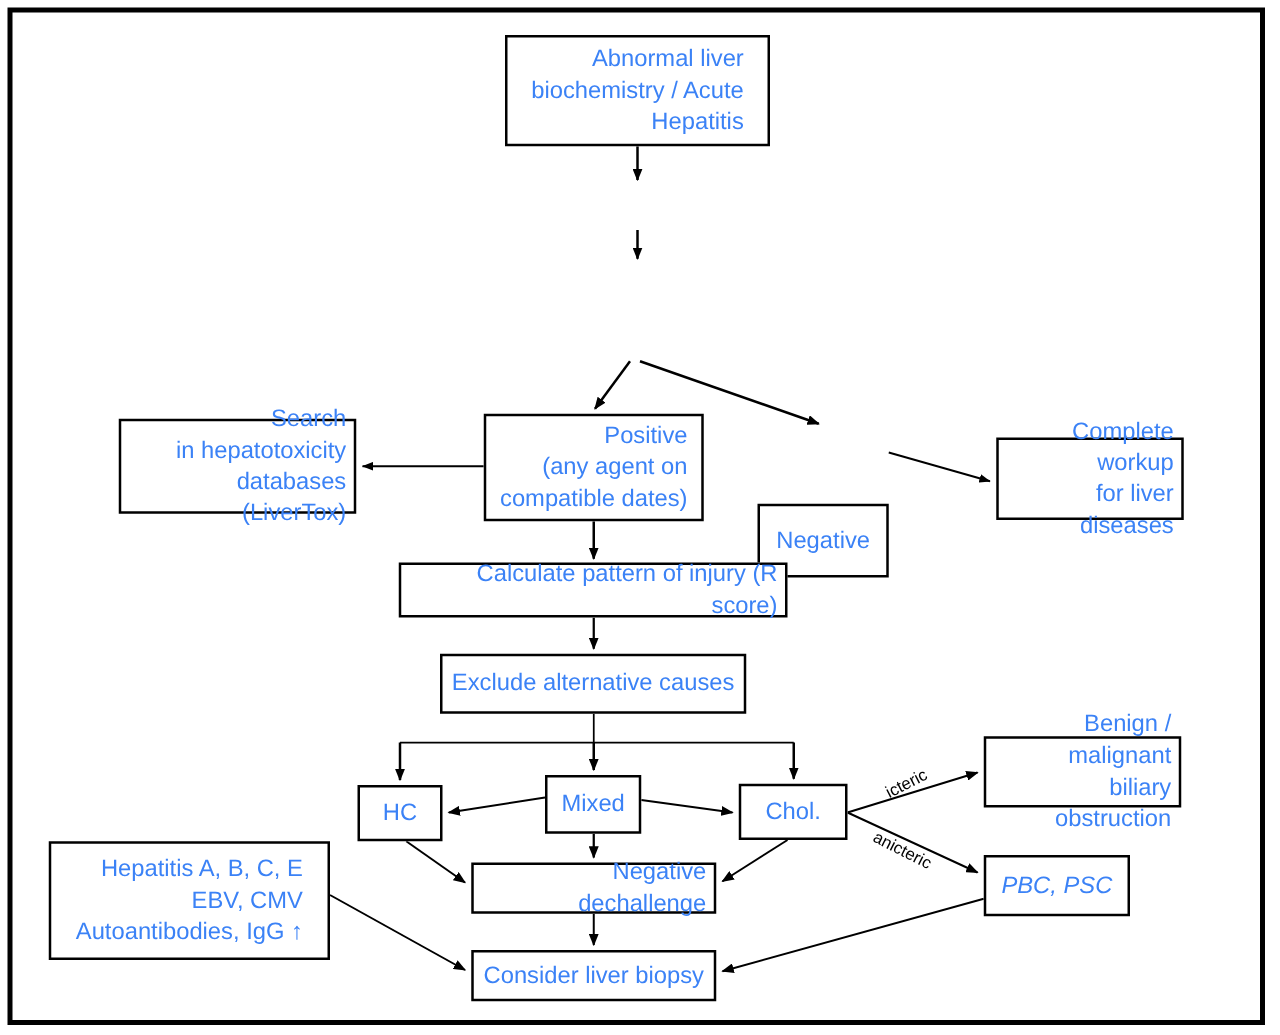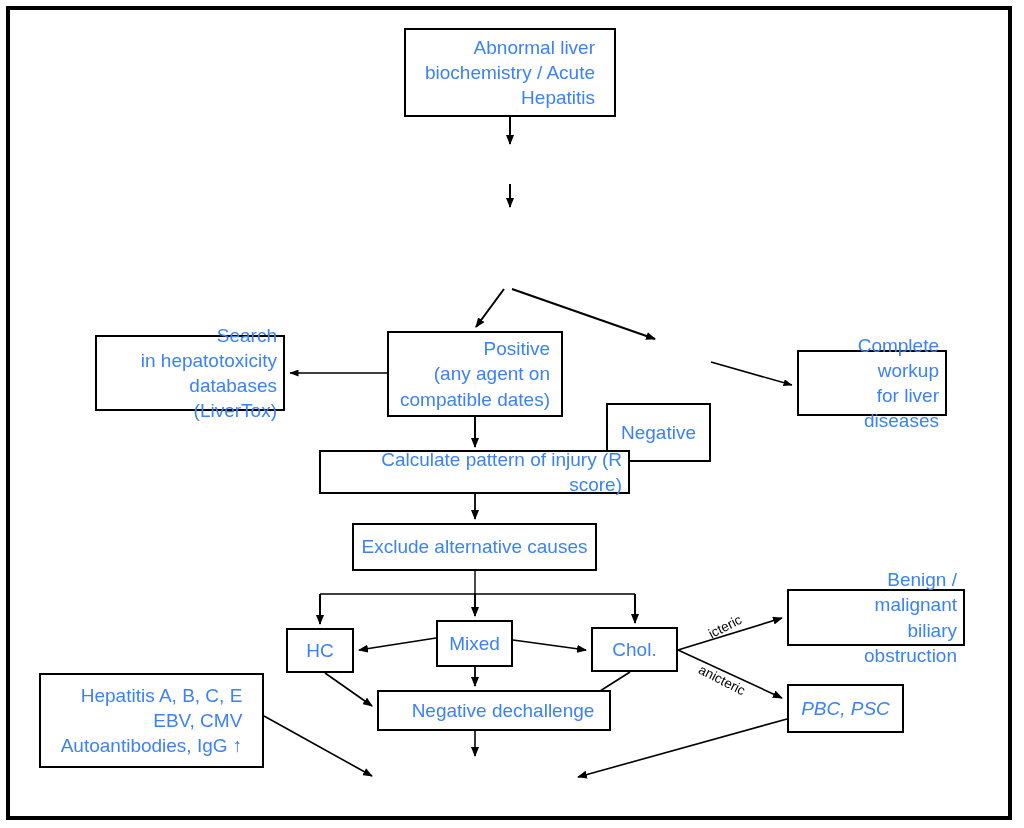--- a/index.html
+++ b/index.html
@@ -146,28 +146,29 @@
   <div class="node" style="left:319px; top:450px; width:311px; height:44px;padding-left:20px;">Calculate pattern of injury (R score)</div>
 
   <div class="node" style="left:352px; top:523px; width:245px; height:48px;">Exclude alternative causes</div>
 
   <div class="node" style="left:286px; top:628px; width:68px; height:45px;">HC</div>
 
   <div class="node" style="left:436px; top:620px; width:77px; height:47px;">Mixed</div>
 
   <div class="node" style="left:591px; top:627px; width:87px; height:45px;">Chol.</div>
 
-  <div class="node" style="left:787px; top:589px; width:178px; height:57px;padding-left:32px;">Benign / malignant
+  <div class="node" style="left:787px; top:589px; width:158px; height:57px;padding-left:32px;">Benign / malignant
 biliary obstruction</div>
 
   <div class="node" style="left:787px; top:684px; width:117px; height:49px;font-style:italic;">PBC, PSC</div>
 
   <div class="node" style="left:39px; top:673px; width:225px; height:95px;">Hepatitis A, B, C, E
 EBV, CMV
 Autoantibodies, IgG ↑</div>
 
-  <div class="node" style="left:377px; top:690px; width:234px; height:41px;padding-left:24px;">Negative dechallenge</div>
+  <div class="node" style="left:377px; top:690px; width:196px; height:41px;padding-left:24px;">Negative dechallenge</div>
 
+  <div class="node" style="left:377px; top:760px; width:196px; height:41px;">Consider liver biopsy</div>
 
   <div class="edge-label" style="left:706px; top:628px; transform: rotate(-27deg);">icteric</div>
 
   <div class="edge-label" style="left:703px; top:662px; transform: rotate(27deg);">anicteric</div>
 </div>
 
 </body></html>

